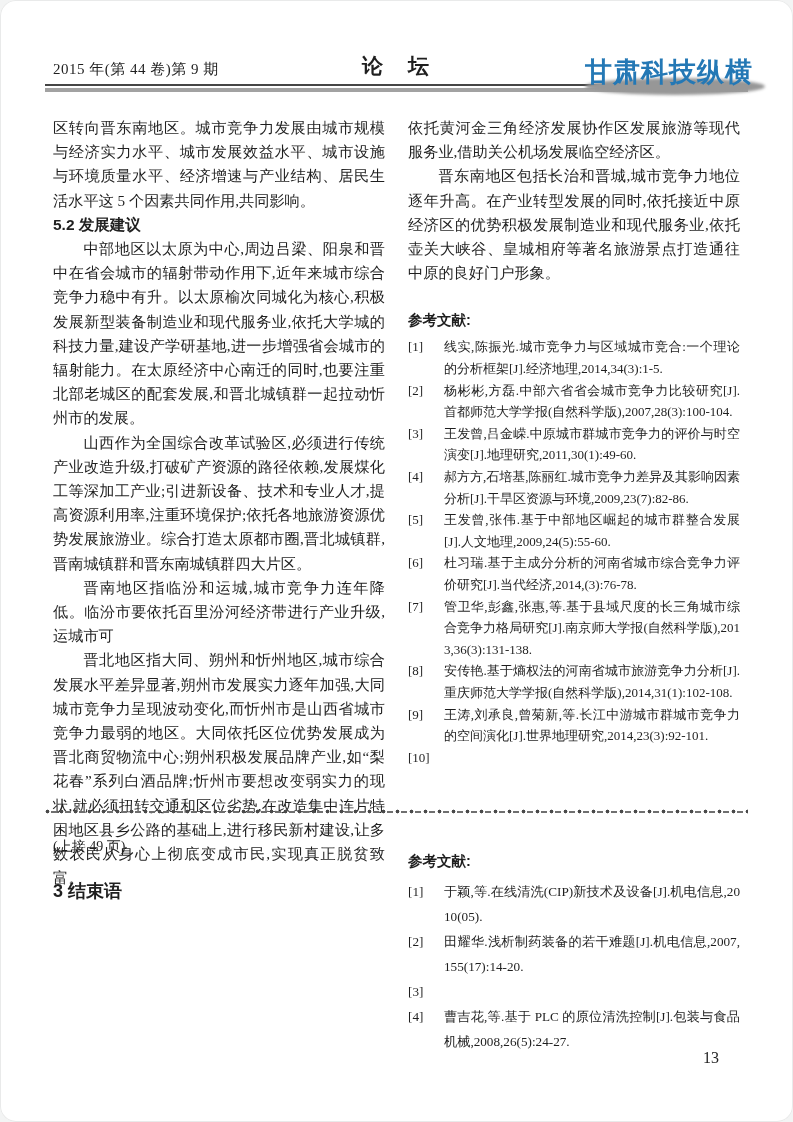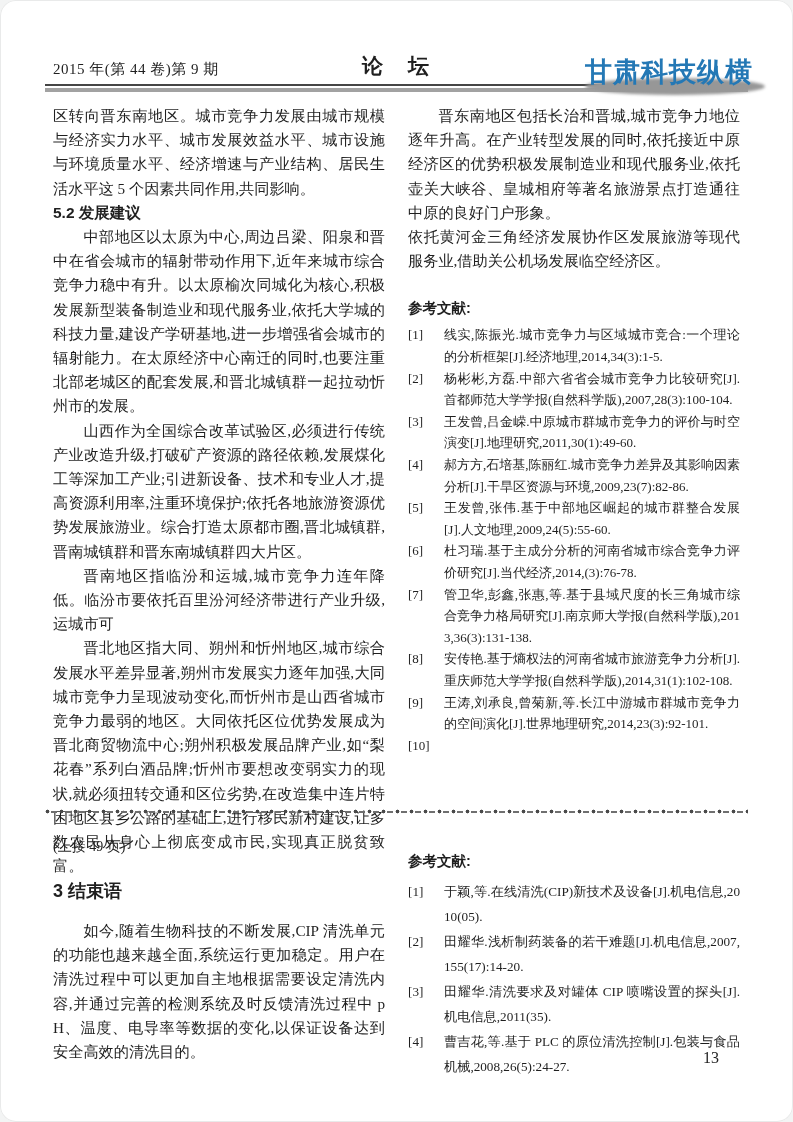--- a/index.html
+++ b/index.html
@@ -26,21 +26,21 @@
     position:absolute;right:28px;top:78px;width:180px;height:17px;
     background:#979797;border-radius:50%;filter:blur(1.5px);z-index:1;
   }
   .journal-logo{
     position:absolute;right:40px;top:54px;z-index:2;
     font-family:"Liberation Sans","DejaVu Sans",sans-serif;
     font-size:27px;font-weight:bold;letter-spacing:1px;color:#2478b5;text-align:right;
   }
   
   .cols{position:absolute;left:53px;width:687px;display:flex;gap:23px;}
-  .cols-top{top:104px;}
+  .cols-top{top:116px;}
   .cols-bottom{top:836px;}
   .col{width:332px;flex:none;}
   .body-p{
     font-size:15.2px;line-height:24.2px;text-align:justify;
     margin:0;word-break:break-all;
   }
   .indent{text-indent:2em;}
   .h-sub{
     font-family:"Liberation Sans","DejaVu Sans",sans-serif;
     font-size:15.5px;font-weight:bold;line-height:24.2px;margin:0;
@@ -93,22 +93,22 @@
   <div class="cols cols-top">
     <div class="col">
       <p class="body-p">区转向晋东南地区。城市竞争力发展由城市规模与经济实力水平、城市发展效益水平、城市设施与环境质量水平、经济增速与产业结构、居民生活水平这 5 个因素共同作用,共同影响。</p>
       <p class="h-sub">5.2  发展建议</p>
       <p class="body-p indent">中部地区以太原为中心,周边吕梁、阳泉和晋中在省会城市的辐射带动作用下,近年来城市综合竞争力稳中有升。以太原榆次同城化为核心,积极发展新型装备制造业和现代服务业,依托大学城的科技力量,建设产学研基地,进一步增强省会城市的辐射能力。在太原经济中心南迁的同时,也要注重北部老城区的配套发展,和晋北城镇群一起拉动忻州市的发展。</p>
       <p class="body-p indent">山西作为全国综合改革试验区,必须进行传统产业改造升级,打破矿产资源的路径依赖,发展煤化工等深加工产业;引进新设备、技术和专业人才,提高资源利用率,注重环境保护;依托各地旅游资源优势发展旅游业。综合打造太原都市圈,晋北城镇群,晋南城镇群和晋东南城镇群四大片区。</p>
       <p class="body-p indent">晋南地区指临汾和运城,城市竞争力连年降低。临汾市要依托百里汾河经济带进行产业升级,运城市可</p>
       <p class="body-p indent">晋北地区指大同、朔州和忻州地区,城市综合发展水平差异显著,朔州市发展实力逐年加强,大同城市竞争力呈现波动变化,而忻州市是山西省城市竞争力最弱的地区。大同依托区位优势发展成为晋北商贸物流中心;朔州积极发展品牌产业,如“梨花春”系列白酒品牌;忻州市要想改变弱实力的现状,就必须扭转交通和区位劣势,在改造集中连片特困地区县乡公路的基础上,进行移民新村建设,让多数农民从身心上彻底变成市民,实现真正脱贫致富。</p>
     </div>
     <div class="col">
+      <p class="body-p">依托黄河金三角经济发展协作区发展旅游等现代服务业,借助关公机场发展临空经济区。</p>
       <p class="body-p indent">晋东南地区包括长治和晋城,城市竞争力地位逐年升高。在产业转型发展的同时,依托接近中原经济区的优势积极发展制造业和现代服务业,依托壶关大峡谷、皇城相府等著名旅游景点打造通往中原的良好门户形象。</p>
-      <p class="body-p">依托黄河金三角经济发展协作区发展旅游等现代服务业,借助关公机场发展临空经济区。</p>
       <p class="refs-title top">参考文献:</p>
       <div class="ref-list-top">
 
           <div class="ref">
             <span class="ref-label">[1]</span>
             <span class="ref-text">线实,陈振光.城市竞争力与区域城市竞合:一个理论的分析框架[J].经济地理,2014,34(3):1-5.</span>
           </div>
 
           <div class="ref">
             <span class="ref-label">[2]</span>
@@ -156,39 +156,37 @@
         </div>
     </div>
   </div>
 
   <div class="divider"></div>
 
   <div class="cols cols-bottom">
     <div class="col">
       <p class="cont-note">(上接 49 页)</p>
       <p class="h-section">3  结束语</p>
-      <p class="body-p indent bottom-p">如今,随着生物科技的不断发展,CIP 清洗单元的功能也越来越全面,系统运行更加稳定。用户在清洗过程中可以更加自主地根据需要设定清洗内容,并通过完善的检测系统及时反馈清洗过程中 pH、温度、电导率等数据的变化,以保证设备达到安全高效的清洗目的。</p>
     </div>
     <div class="col">
       <p class="refs-title bottom">参考文献:</p>
       <div class="ref-list-bottom">
 
           <div class="ref">
             <span class="ref-label">[1]</span>
             <span class="ref-text">于颖,等.在线清洗(CIP)新技术及设备[J].机电信息,2010(05).</span>
           </div>
 
           <div class="ref">
             <span class="ref-label">[2]</span>
             <span class="ref-text">田耀华.浅析制药装备的若干难题[J].机电信息,2007,155(17):14-20.</span>
           </div>
 
           <div class="ref">
             <span class="ref-label">[3]</span>
-            <span class="ref-text">田耀华.清洗要求及对罐体 CIP 喷嘴设置的探头[J].机电信息,2011(35).</span>
           </div>
 
           <div class="ref">
             <span class="ref-label">[4]</span>
             <span class="ref-text">曹吉花,等.基于 PLC 的原位清洗控制[J].包装与食品机械,2008,26(5):24-27.</span>
           </div>
         </div>
     </div>
   </div>
 

